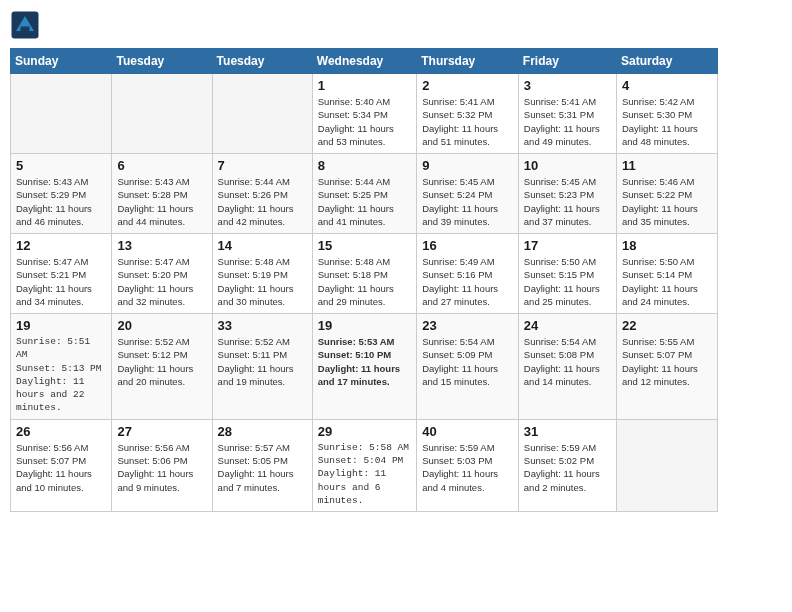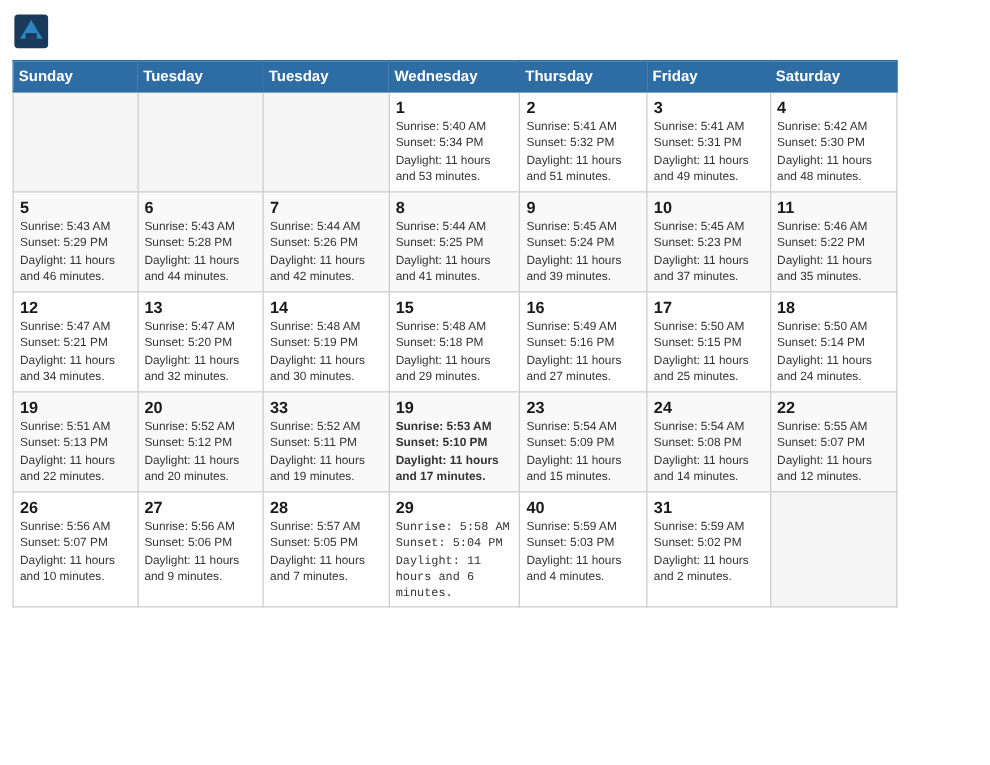--- a/index.html
+++ b/index.html
@@ -235,21 +235,21 @@
           <td>
             <div class="day-num">18</div>
             <div class="day-info" style="white-space: pre-line;">Sunrise: 5:50 AM
 Sunset: 5:14 PM
 Daylight: 11 hours and 24 minutes.</div>
           </td>
         </tr>
         <tr>
           <td>
             <div class="day-num">19</div>
-            <div class="day-info" style="white-space: pre-line;">Sunrise: 5:51 AM
+            <div class="day-info" style="white-space: pre-line; font-family: Liberation Mono, monospace;">Sunrise: 5:51 AM
 Sunset: 5:13 PM
 Daylight: 11 hours and 22 minutes.</div>
           </td>
           <td>
             <div class="day-num">20</div>
             <div class="day-info" style="white-space: pre-line;">Sunrise: 5:52 AM
 Sunset: 5:12 PM
 Daylight: 11 hours and 20 minutes.</div>
           </td>
           <td>

